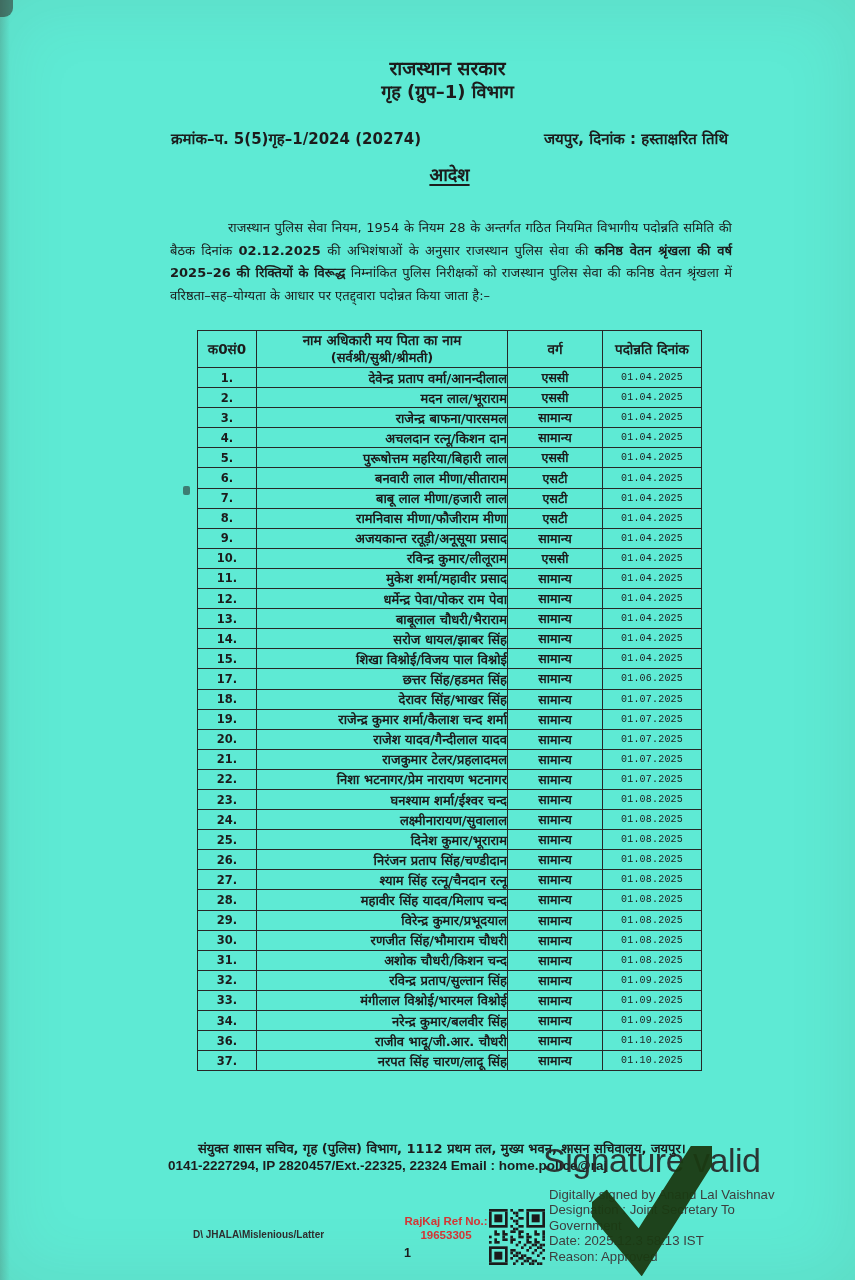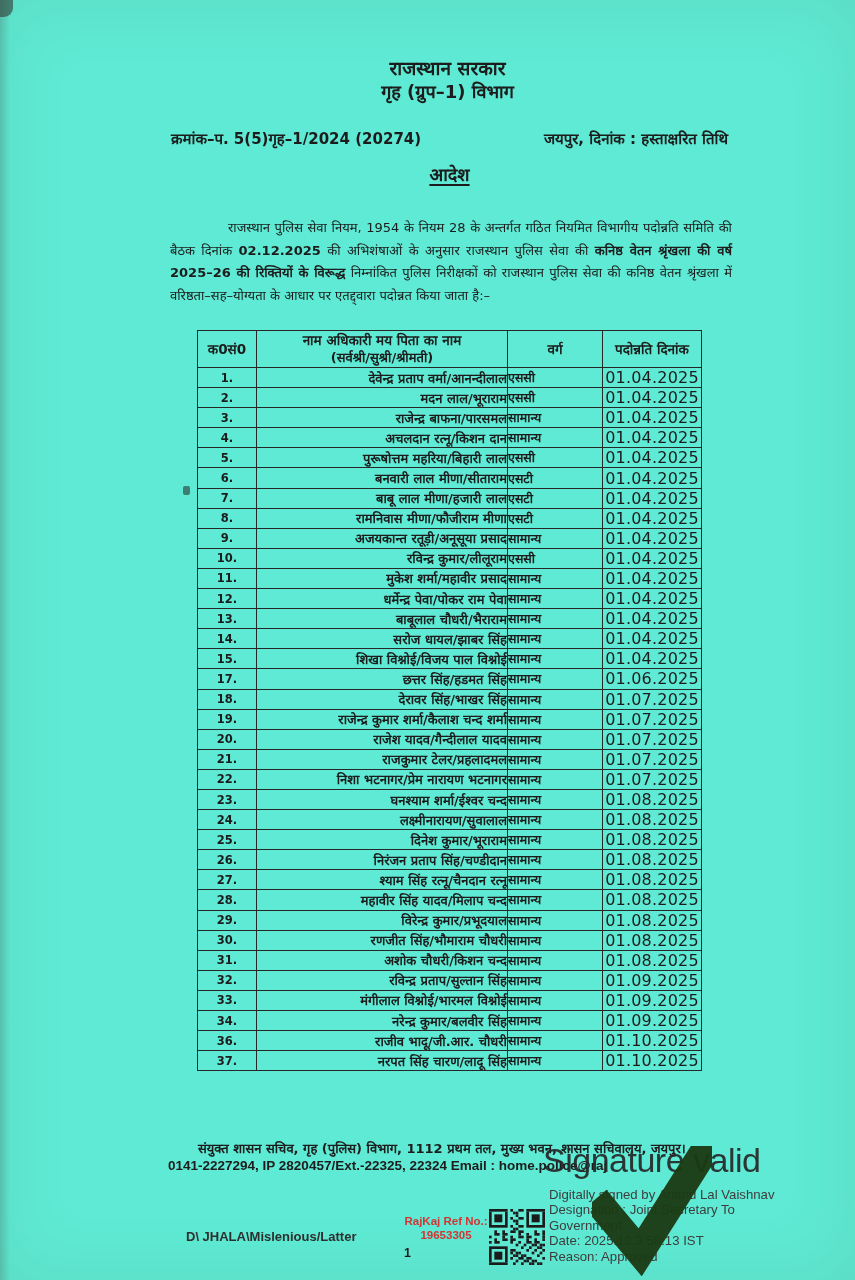--- a/index.html
+++ b/index.html
@@ -37,30 +37,30 @@
   
   table.promo { position:absolute; top:330px; left:197px; width:488px;
     border-collapse:collapse; table-layout:fixed; }
   table.promo th, table.promo td { border:1.6px solid #272727; overflow:hidden; white-space:nowrap; }
   table.promo thead th { font-size:13.5px; font-weight:bold; padding:1px 2px; line-height:17px; }
   th.h-sno { width:54px; } th.h-name { width:246px; } th.h-cat { width:90px; } th.h-date { width:94px; }
   .name-sub { font-size:13px; }
   table.promo tbody td { height:19.1px; padding:0; }
   td.c-sno { text-align:center; font-size:11.5px; font-weight:bold; font-family:"DejaVu Sans", sans-serif; }
   td.c-name { padding-left:9px; font-size:13px; font-weight:bold;text-align:right; }
-  td.c-cat { font-size:12.5px; font-weight:bold; }
-  td.c-date { text-align:center; font-size:16px; letter-spacing:0.2px; }
+  td.c-cat { text-align:center; font-size:12.5px; font-weight:bold; }
+  td.c-date { text-align:center; font-size:10px; letter-spacing:0.2px;font-family:Liberation Mono, monospace; }
 
   
   .office-line1 { position:absolute; top:1139px; left:168px; font-size:13px; font-weight:bold; white-space:nowrap;margin-left:30px; }
   .office-line2 { position:absolute; top:1158px; left:168px; font-size:13.5px; font-weight:bold; white-space:nowrap;
     font-family:"Liberation Sans","DejaVu Sans",sans-serif; }
 
   
-  .file-path { position:absolute; top:1229px; left:186px; font-size:13px; font-weight:bold; color:#2e2e2e;
+  .file-path { position:absolute; top:1229px; left:193px; font-size:10px; font-weight:bold; color:#2e2e2e;
     font-family:"Liberation Sans","DejaVu Sans",sans-serif; }
   .rajkaj { position:absolute; top:1215px; left:396px; width:100px; text-align:center;
     color:#d43434; font-size:11.5px; font-weight:bold; line-height:13.5px;
     font-family:"Liberation Sans","DejaVu Sans",sans-serif; }
   .page-num { position:absolute; top:1246px; left:404px; font-size:12.5px; font-weight:bold;
     font-family:"Liberation Sans","DejaVu Sans",sans-serif; }
   .qr { position:absolute; top:1209px; left:489px; width:56px; height:56px; }
   .qr svg { width:100%; height:100%; }
   .qr svg rect { fill:#1b1b1b; }
 

